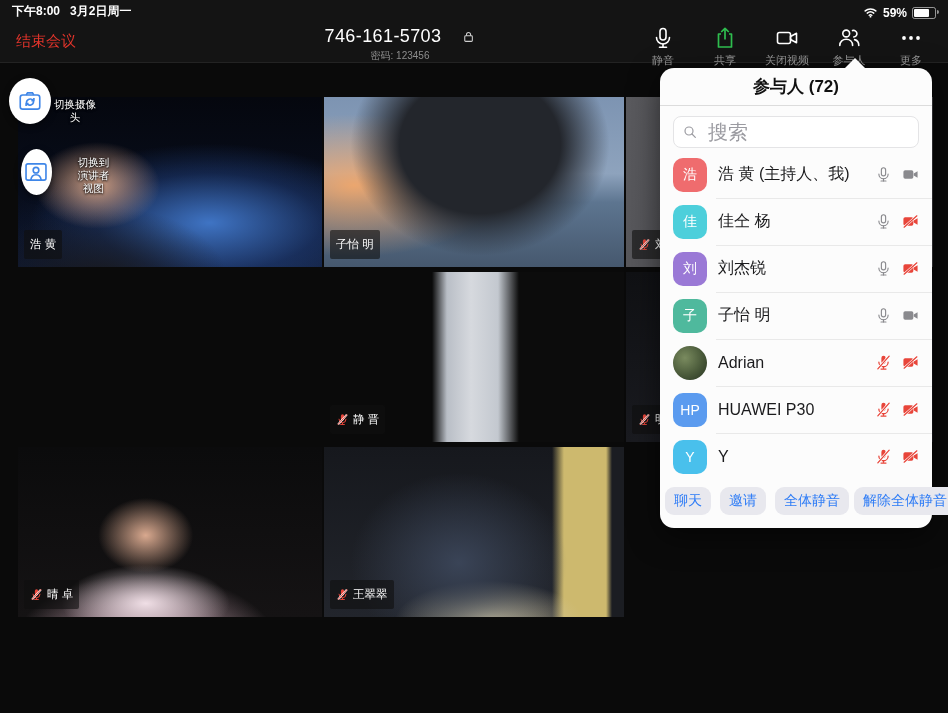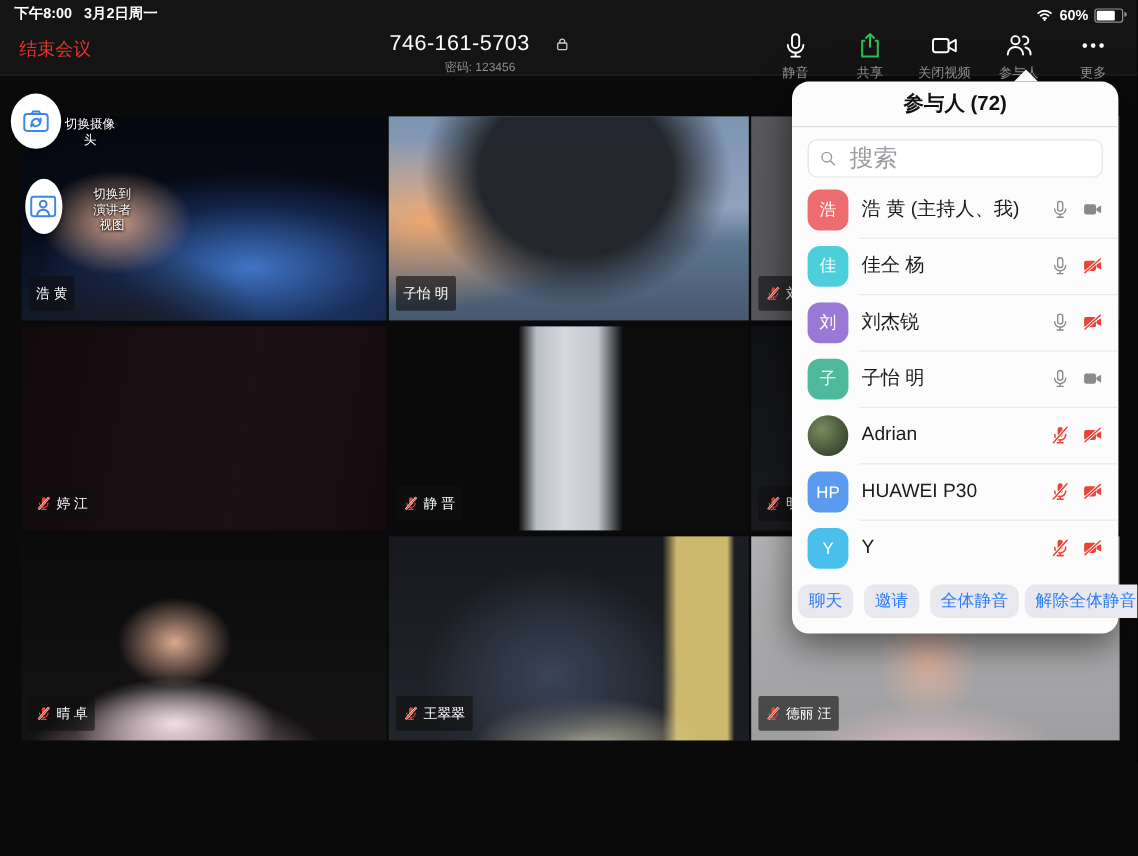--- a/index.html
+++ b/index.html
@@ -178,21 +178,21 @@
   <div class="topbar">
     <div class="statusbar">
       <div class="sb-left">
         <span>下午8:00</span>
         <span>3月2日周一</span>
       </div>
       <div class="sb-right">
         <svg class="wifi">
             <use href="#i-wifi"></use>
           </svg>
-        <span>60%</span>
+        <span>59%</span>
         <span class="battery">
             <i></i>
           </span>
       </div>
     </div>
     <div class="toolbar">
       <div class="end-btn" style="color: rgb(224, 52, 43);">结束会议</div>
       <div class="meeting-info">
         <div class="meeting-id">
           <span>746-161-5703</span>
@@ -248,66 +248,50 @@
       </span>
   </div>
   <div class="tile t3">
     <span class="tag">
       <svg class="ic sm r">
           <use href="#i-mic-off"></use>
         </svg>
       <span>刘杰锐</span>
       </span>
   </div>
-  <div class="tile t4">
+  <div class="tile t5">
     <span class="tag">
       <svg class="ic sm r">
           <use href="#i-mic-off"></use>
         </svg>
-      <span>婷 江</span>
-      </span>
-  </div>
-  <div class="tile t5">
+      <span>静 晋</span>
+      </span>
+  </div>
+  <div class="tile t6">
     <span class="tag">
       <svg class="ic sm r">
           <use href="#i-mic-off"></use>
         </svg>
-      <span>静 晋</span>
-      </span>
-  </div>
-  <div class="tile t6">
+      <span>明</span>
+      </span>
+  </div>
+  <div class="tile t7">
     <span class="tag">
       <svg class="ic sm r">
           <use href="#i-mic-off"></use>
         </svg>
-      <span>明</span>
-      </span>
-  </div>
-  <div class="tile t7">
+      <span>晴 卓</span>
+      </span>
+  </div>
+  <div class="tile t8">
     <span class="tag">
       <svg class="ic sm r">
           <use href="#i-mic-off"></use>
         </svg>
-      <span>晴 卓</span>
-      </span>
-  </div>
-  <div class="tile t8">
-    <span class="tag">
-      <svg class="ic sm r">
-          <use href="#i-mic-off"></use>
-        </svg>
       <span>王翠翠</span>
-      </span>
-  </div>
-  <div class="tile t9">
-    <span class="tag">
-      <svg class="ic sm r">
-          <use href="#i-mic-off"></use>
-        </svg>
-      <span>德丽 汪</span>
       </span>
   </div>
 
   <div class="side-ctl sc1">
     <span class="circle">
         <svg class="ic">
           <use href="#i-switch-cam"></use>
         </svg>
       </span>
     <span class="sc-lbl">切换摄像头</span>

